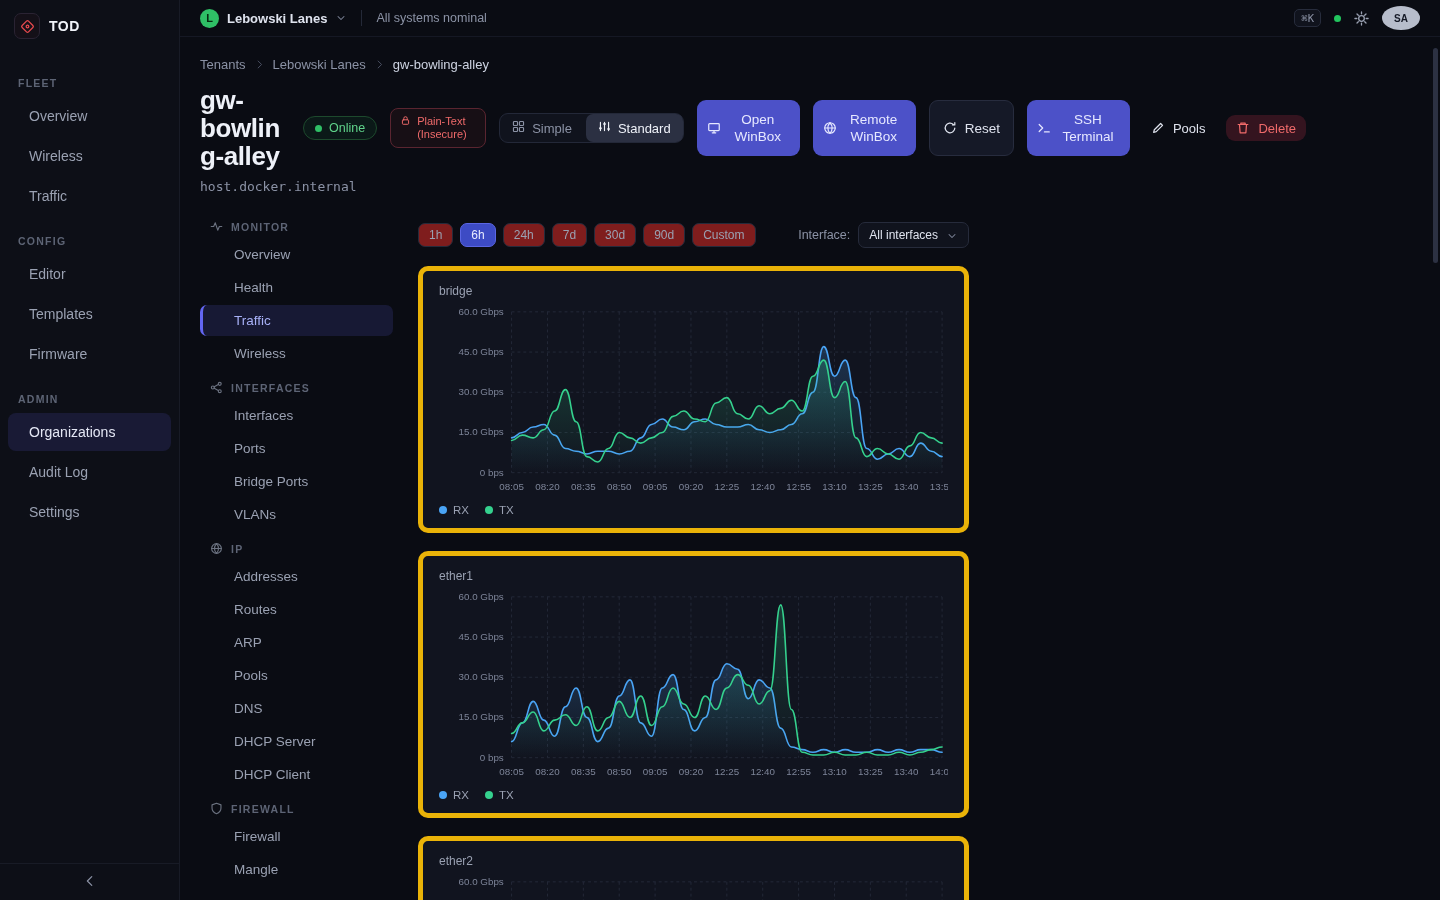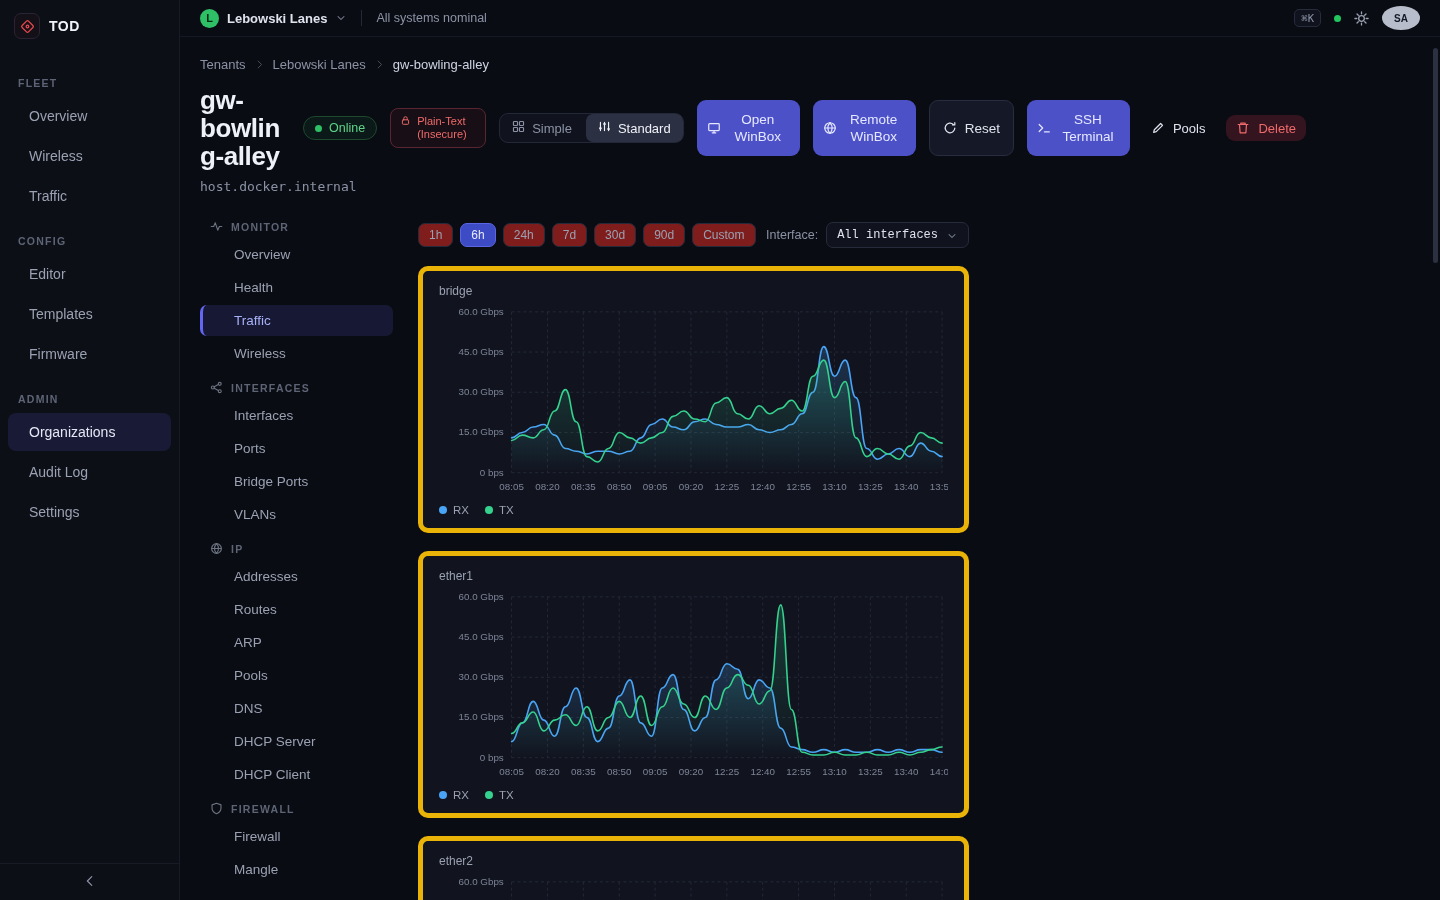--- a/index.html
+++ b/index.html
@@ -103,21 +103,21 @@
   .charts-col { width:551px; padding-top:12px; }
   .controls-row { display:flex; align-items:center; justify-content:space-between; }
   .pill-group { display:flex; gap:7px; }
   .pill { background:#7f1d1d; border:1px solid #262b3b; color:#9aa1b2; font-size:12px;
     padding:4px 10px; border-radius:7px; cursor:pointer; font-family:inherit; }
   .pill.active { background:#3d4bc4; border-color:#5a66e3; color:#e8ebff; }
   .iface-filter { display:flex; align-items:center; gap:8px; }
   .iface-label { font-size:12.5px; color:#8b92a5; }
   .iface-select { display:flex; align-items:flex-end; gap:8px; background:#10131d;
     border:1px solid #262b3b; border-radius:7px; padding:5px 10px; font-size:12px;
-    color:#dfe3ee; cursor:pointer;font-family:Liberation Mono, monospace; }
+    color:#dfe3ee; cursor:pointer; }
 
   .chart-card { background:#11141f; border:5px solid #eab308; border-radius:10px;
     padding:13px 16px 12px; margin-top:18px; }
   .chart-title { font-size:12px; color:#9aa1b2; margin-bottom:6px; }
   .chart-svg { display:block; width:100%; }
   .chart-svg line.grid { stroke:#242938; stroke-dasharray:3 3; stroke-width:1; }
   .chart-svg text { fill:#7d8498; font-size:10px; font-family:"Liberation Sans",sans-serif; }
   .chart-legend { display:flex; gap:16px; margin-top:6px; }
   .legend-item { display:flex; align-items:center; gap:6px; font-size:11.5px; color:#9aa1b2; }
   .legend-dot { width:8px; height:8px; border-radius:50%; }

